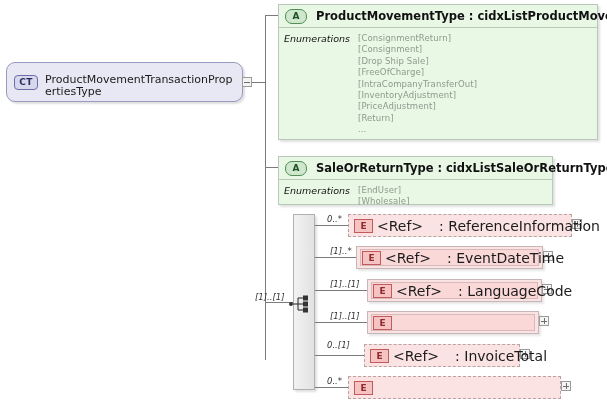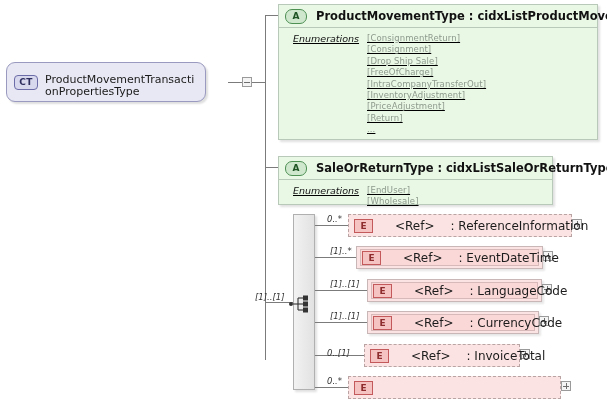--- a/index.html
+++ b/index.html
@@ -26,21 +26,21 @@
     background: #7b7b7b;
   }
   .ln-h { height: 1px; }
   .ln-v { width: 1px; }
 
   
   .ct-box {
     position: absolute;
     left: 6px;
     top: 62px;
-    width: 200px;
+    width: 237px;
     height: 40px;
     box-sizing: border-box;
     border: 1px solid #9a9ac0;
     border-radius: 9px;
     background: #e8e8f4;
     box-shadow: 2px 2px 2px rgba(0,0,0,0.13);
     display: flex;
     align-items: center;
     padding: 0 5px 0 7px;
   }
@@ -123,22 +123,21 @@
   }
   .st-title {
     margin-left: 9px;
     font-size: 11.5px;
     font-weight: bold;
     color: #111111;
     white-space: nowrap;
   }
   .st-body {
     display: flex;
-    padding: 5px 0 6px 14px;
-    text-decoration: underline;
+    padding: 5px 0 6px 5px;
   }
   .st-enum-label {
     flex: 0 0 auto;
     width: 74px;
     font-size: 9.5px;
     font-style: italic;
     color: #111111;
   }
   .st-enum-values {
     font-size: 8.5px;
@@ -199,22 +198,22 @@
     background: #f6c3c3;
     color: #8d2b2d;
     font-size: 9px;
     font-weight: bold;
     line-height: 12px;
     text-align: center;
   }
   .ref-text {
     position: relative;
     z-index: 2;
-    margin-left: 22px;
-    font-size: 12px;
+    margin-left: 4px;
+    font-size: 14px;
     color: #1b1b1b;
     white-space: nowrap;
     text-align: right;
   }
   .ref-text .rt-name { margin-left: 16px; }
 
   .card {
     position: absolute;
     font-size: 8.5px;
     font-style: italic;
@@ -314,26 +313,25 @@
     <span class="e-badge">E</span>
     <span class="ref-text"><span>&lt;Ref&gt;</span><span class="rt-name">: LanguageCode</span></span>
   </div>
   <div class="toggle plus" style="left:542px; top:284px;"></div>
 
   <div class="ln-h" style="left:315px; top:322px; width:52px;"></div>
   <div class="card" style="left:330px; top:311px;">[1]..[1]</div>
   <div class="ref-wrap solid" style="left:367px; top:311px; width:172px;">
     <span class="ref-inner"></span>
     <span class="e-badge">E</span>
-    <span class="ref-text"><span>&lt;Ref&gt;</span><span class="rt-name">: CurrencyCode</span></span>
   </div>
   <div class="toggle plus" style="left:539px; top:316px;"></div>
 
   <div class="ln-h" style="left:315px; top:355px; width:49px;"></div>
-  <div class="card" style="left:327px; top:348px;">0..[1]</div>
+  <div class="card" style="left:327px; top:340px;">0..[1]</div>
   <div class="ref-wrap dashed" style="left:364px; top:344px; width:156px;">
 
     <span class="e-badge">E</span>
     <span class="ref-text"><span>&lt;Ref&gt;</span><span class="rt-name">: InvoiceTotal</span></span>
   </div>
   <div class="toggle plus" style="left:520px; top:349px;"></div>
 
   <div class="ln-h" style="left:315px; top:387px; width:33px;"></div>
   <div class="card" style="left:327px; top:376px;">0..*</div>
   <div class="ref-wrap dashed" style="left:348px; top:376px; width:213px;">

